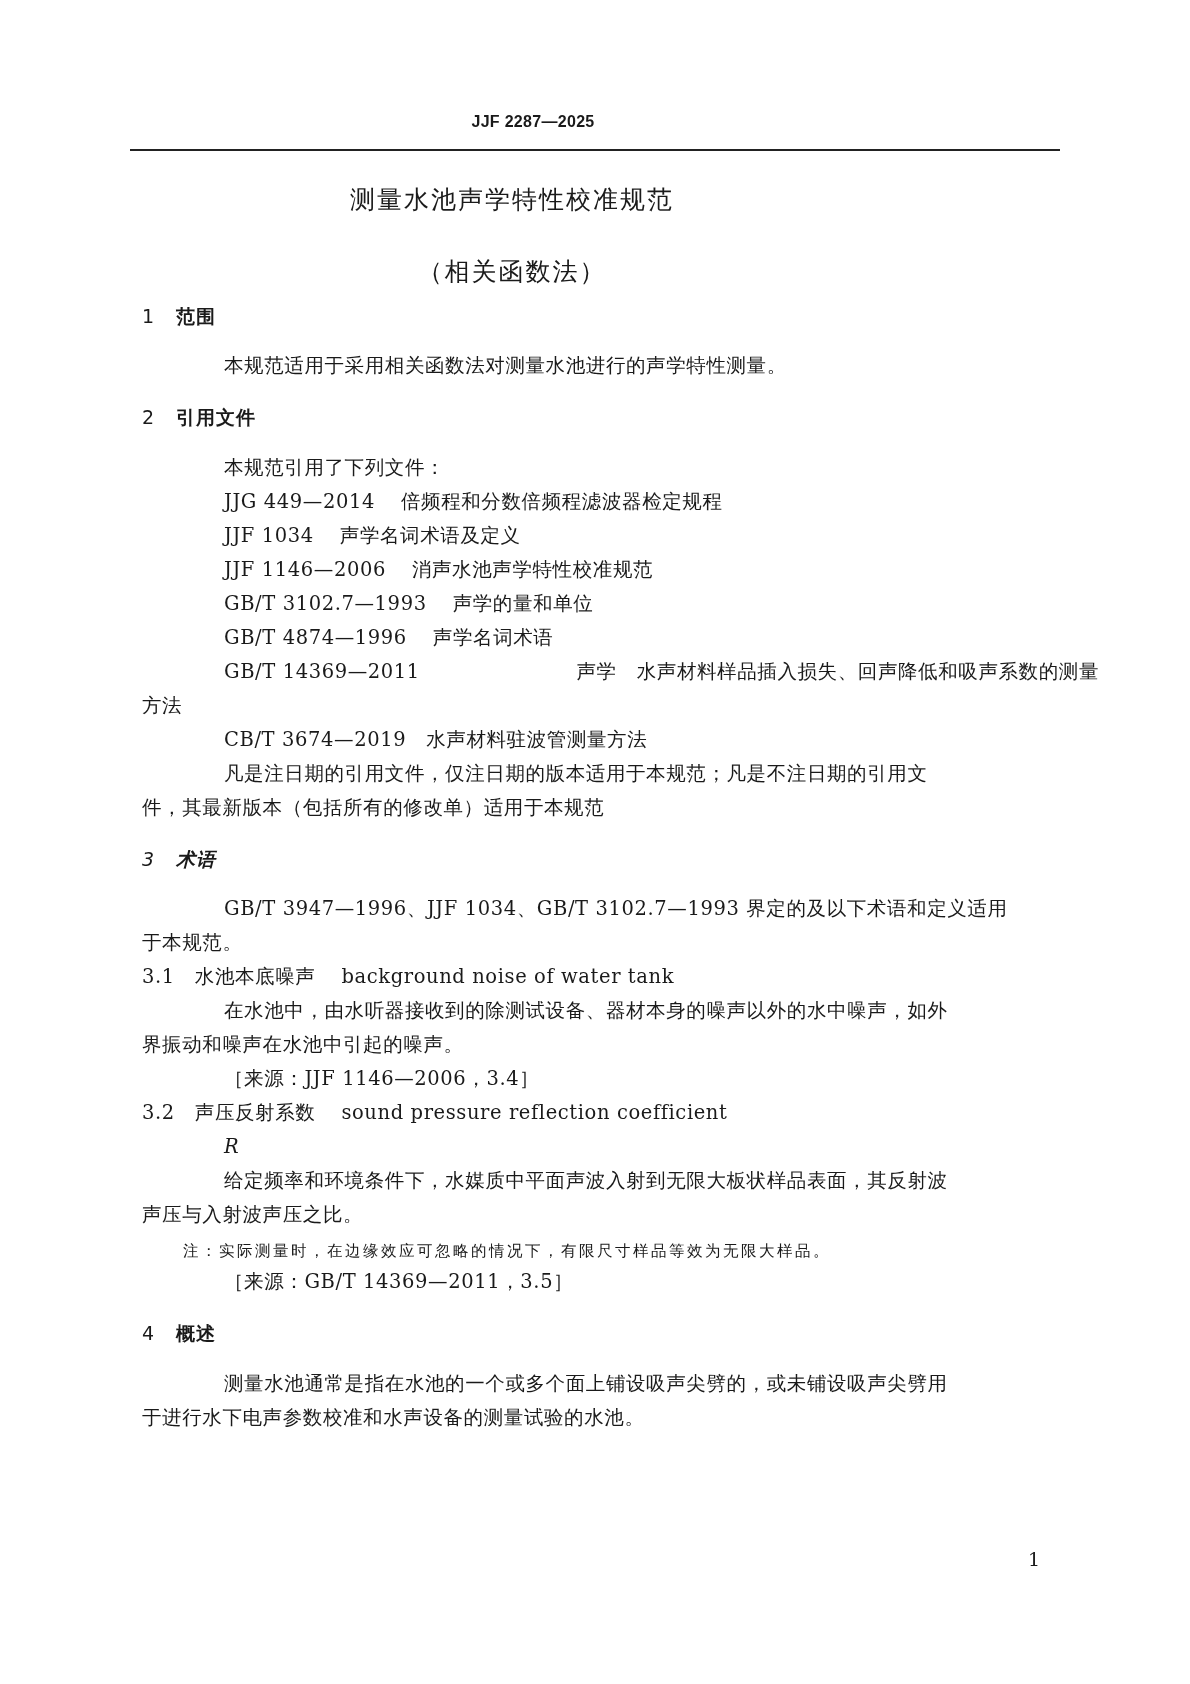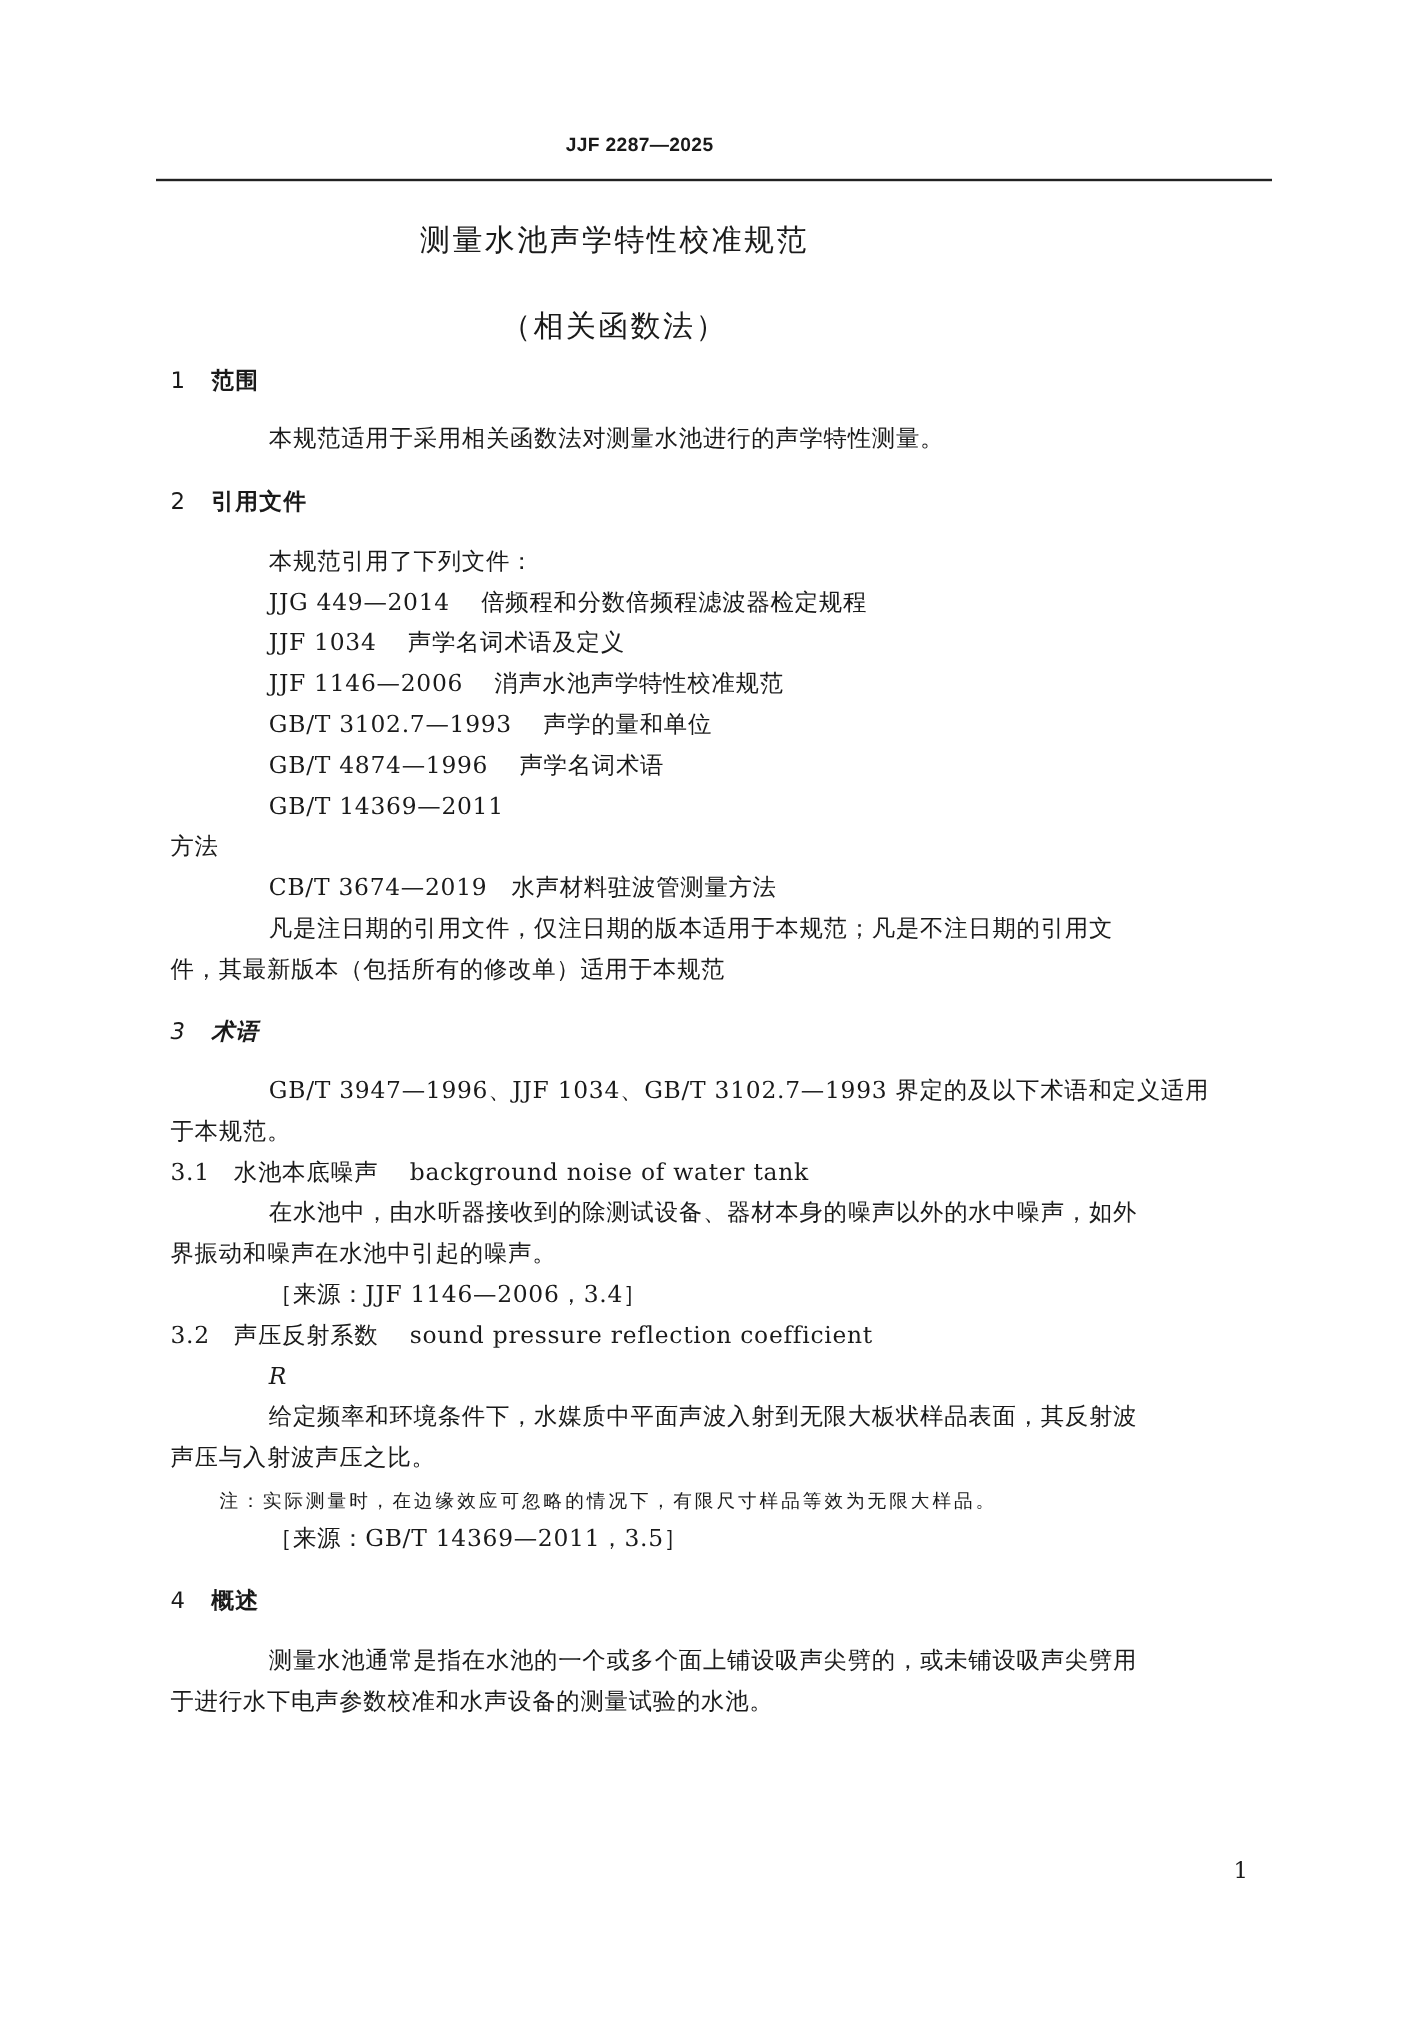--- a/index.html
+++ b/index.html
@@ -72,20 +72,21 @@
   <span>JJF 1146—2006</span><span class="gap"></span><span>消声水池声学特性校准规范</span>
 </div>
 <div class="abs line ind" style="top:592px;">
   <span>GB/T 3102.7—1993</span><span class="gap"></span><span>声学的量和单位</span>
 </div>
 <div class="abs line ind" style="top:626px;">
   <span>GB/T 4874—1996</span><span class="gap"></span><span>声学名词术语</span>
 </div>
 <div class="abs line ind justify-line" style="top:660px;">
   <span>GB/T 14369—2011</span>
+    <span>声学　水声材料样品插入损失、回声降低和吸声系数的测量</span>
 </div>
 <div class="abs line flush" style="top:694px;">方法</div>
 <div class="abs line ind" style="top:728px;">
   <span>CB/T 3674—2019</span><span class="gap-s"></span><span>水声材料驻波管测量方法</span>
 </div>
 <div class="abs line ind" style="top:762px;">凡是注日期的引用文件，仅注日期的版本适用于本规范；凡是不注日期的引用文</div>
 <div class="abs line flush" style="top:796px;">件，其最新版本（包括所有的修改单）适用于本规范</div>
 
 <div class="abs sec-head" style="top:847px;font-style:italic;">
   <span class="num">3</span><span>术语</span>

